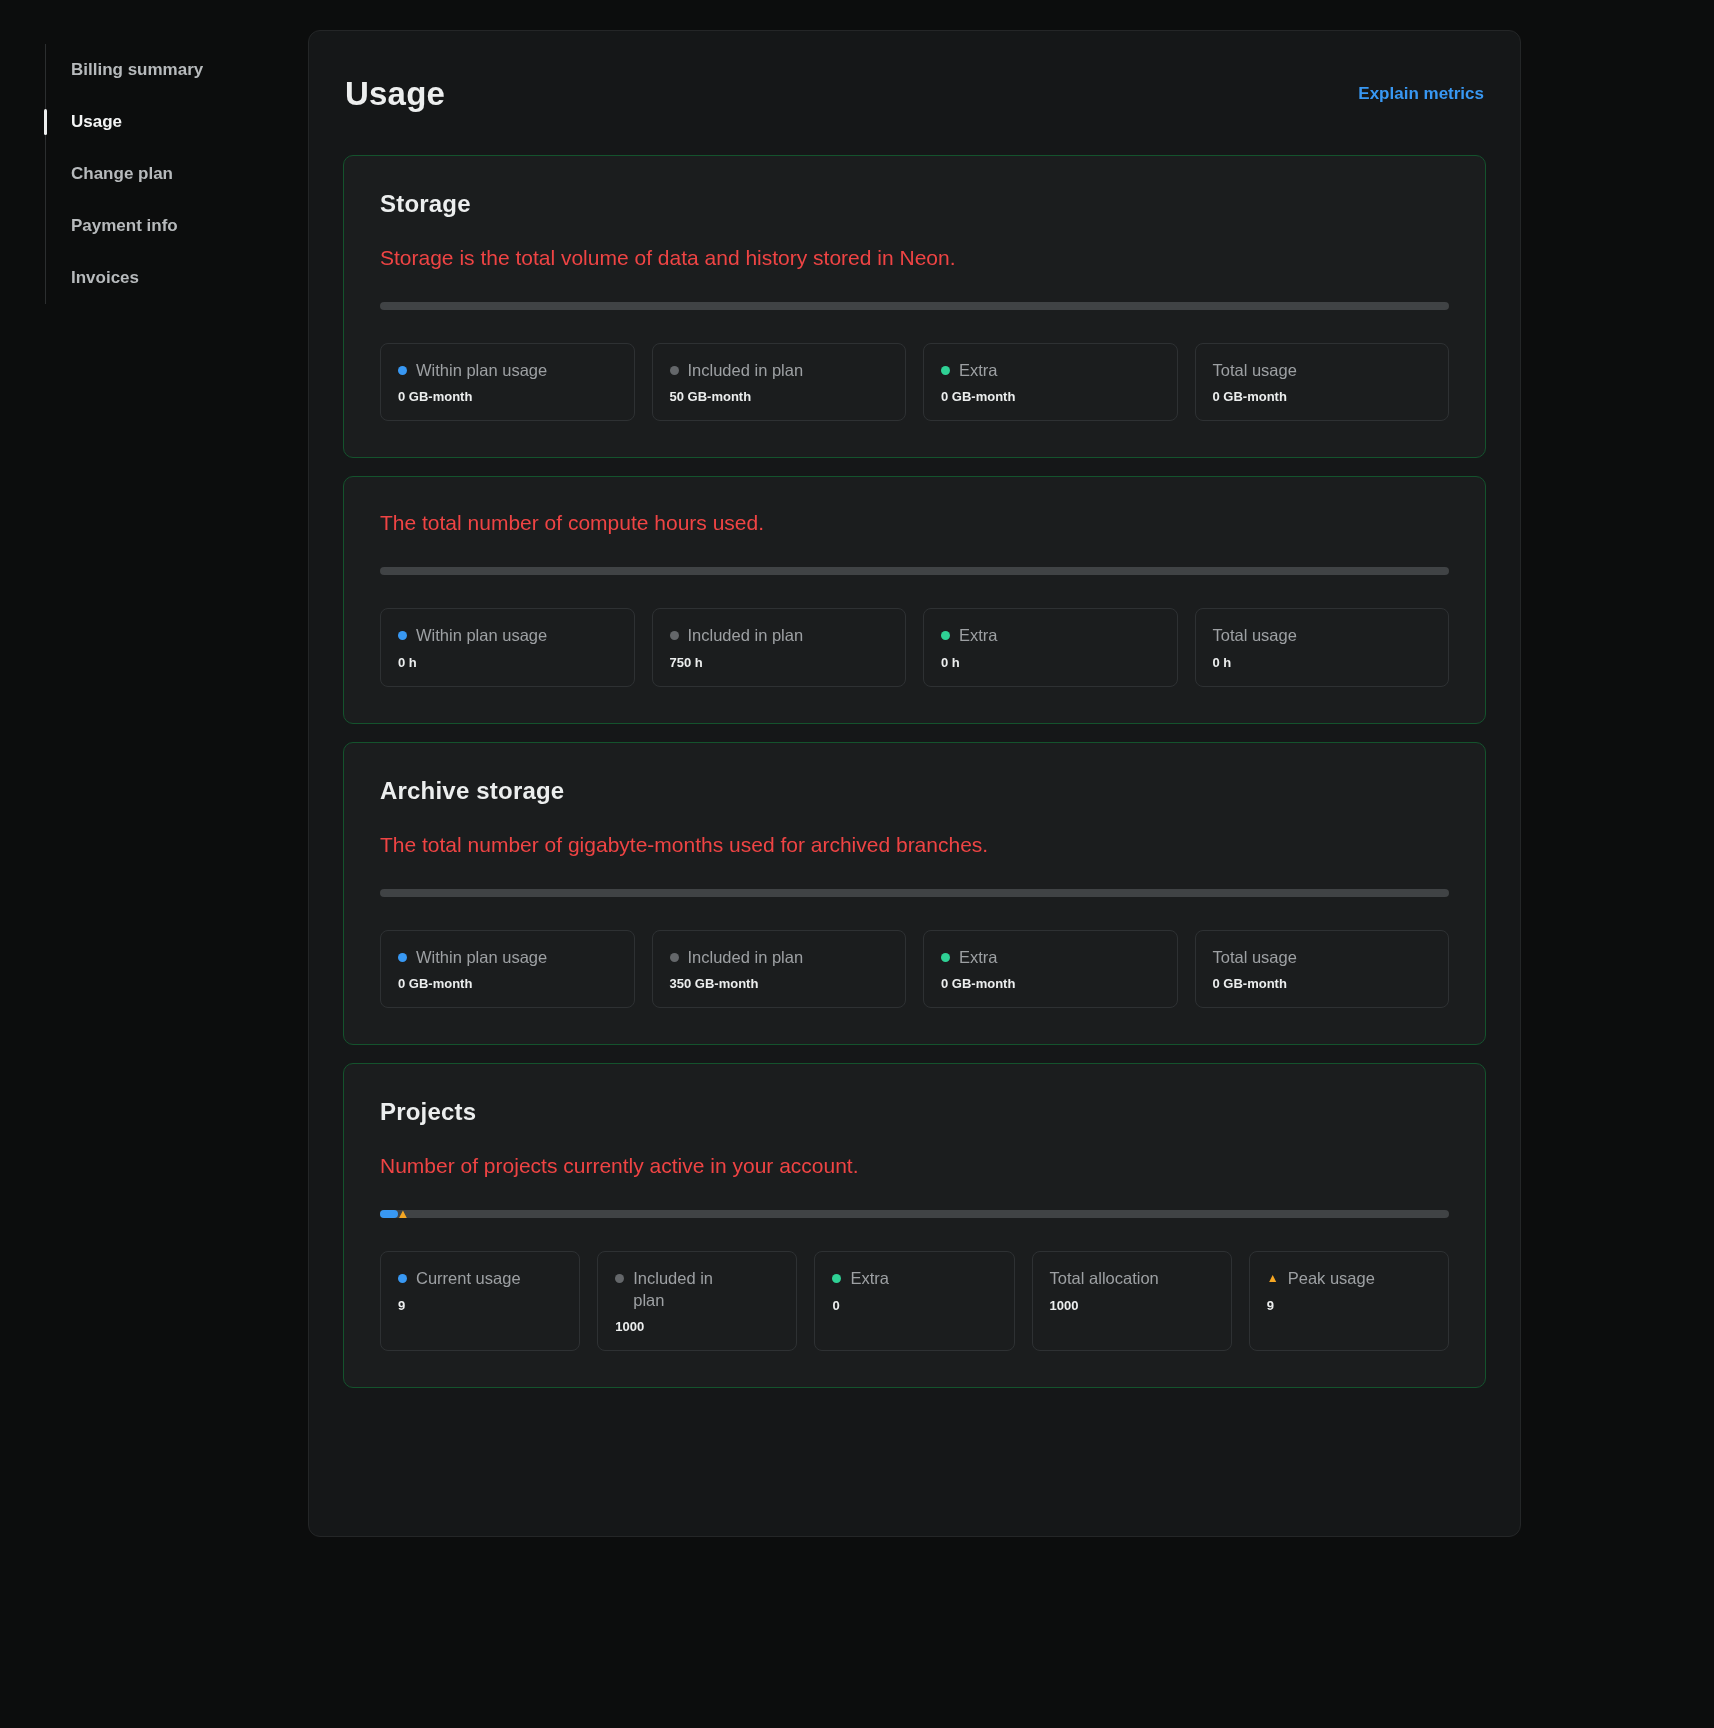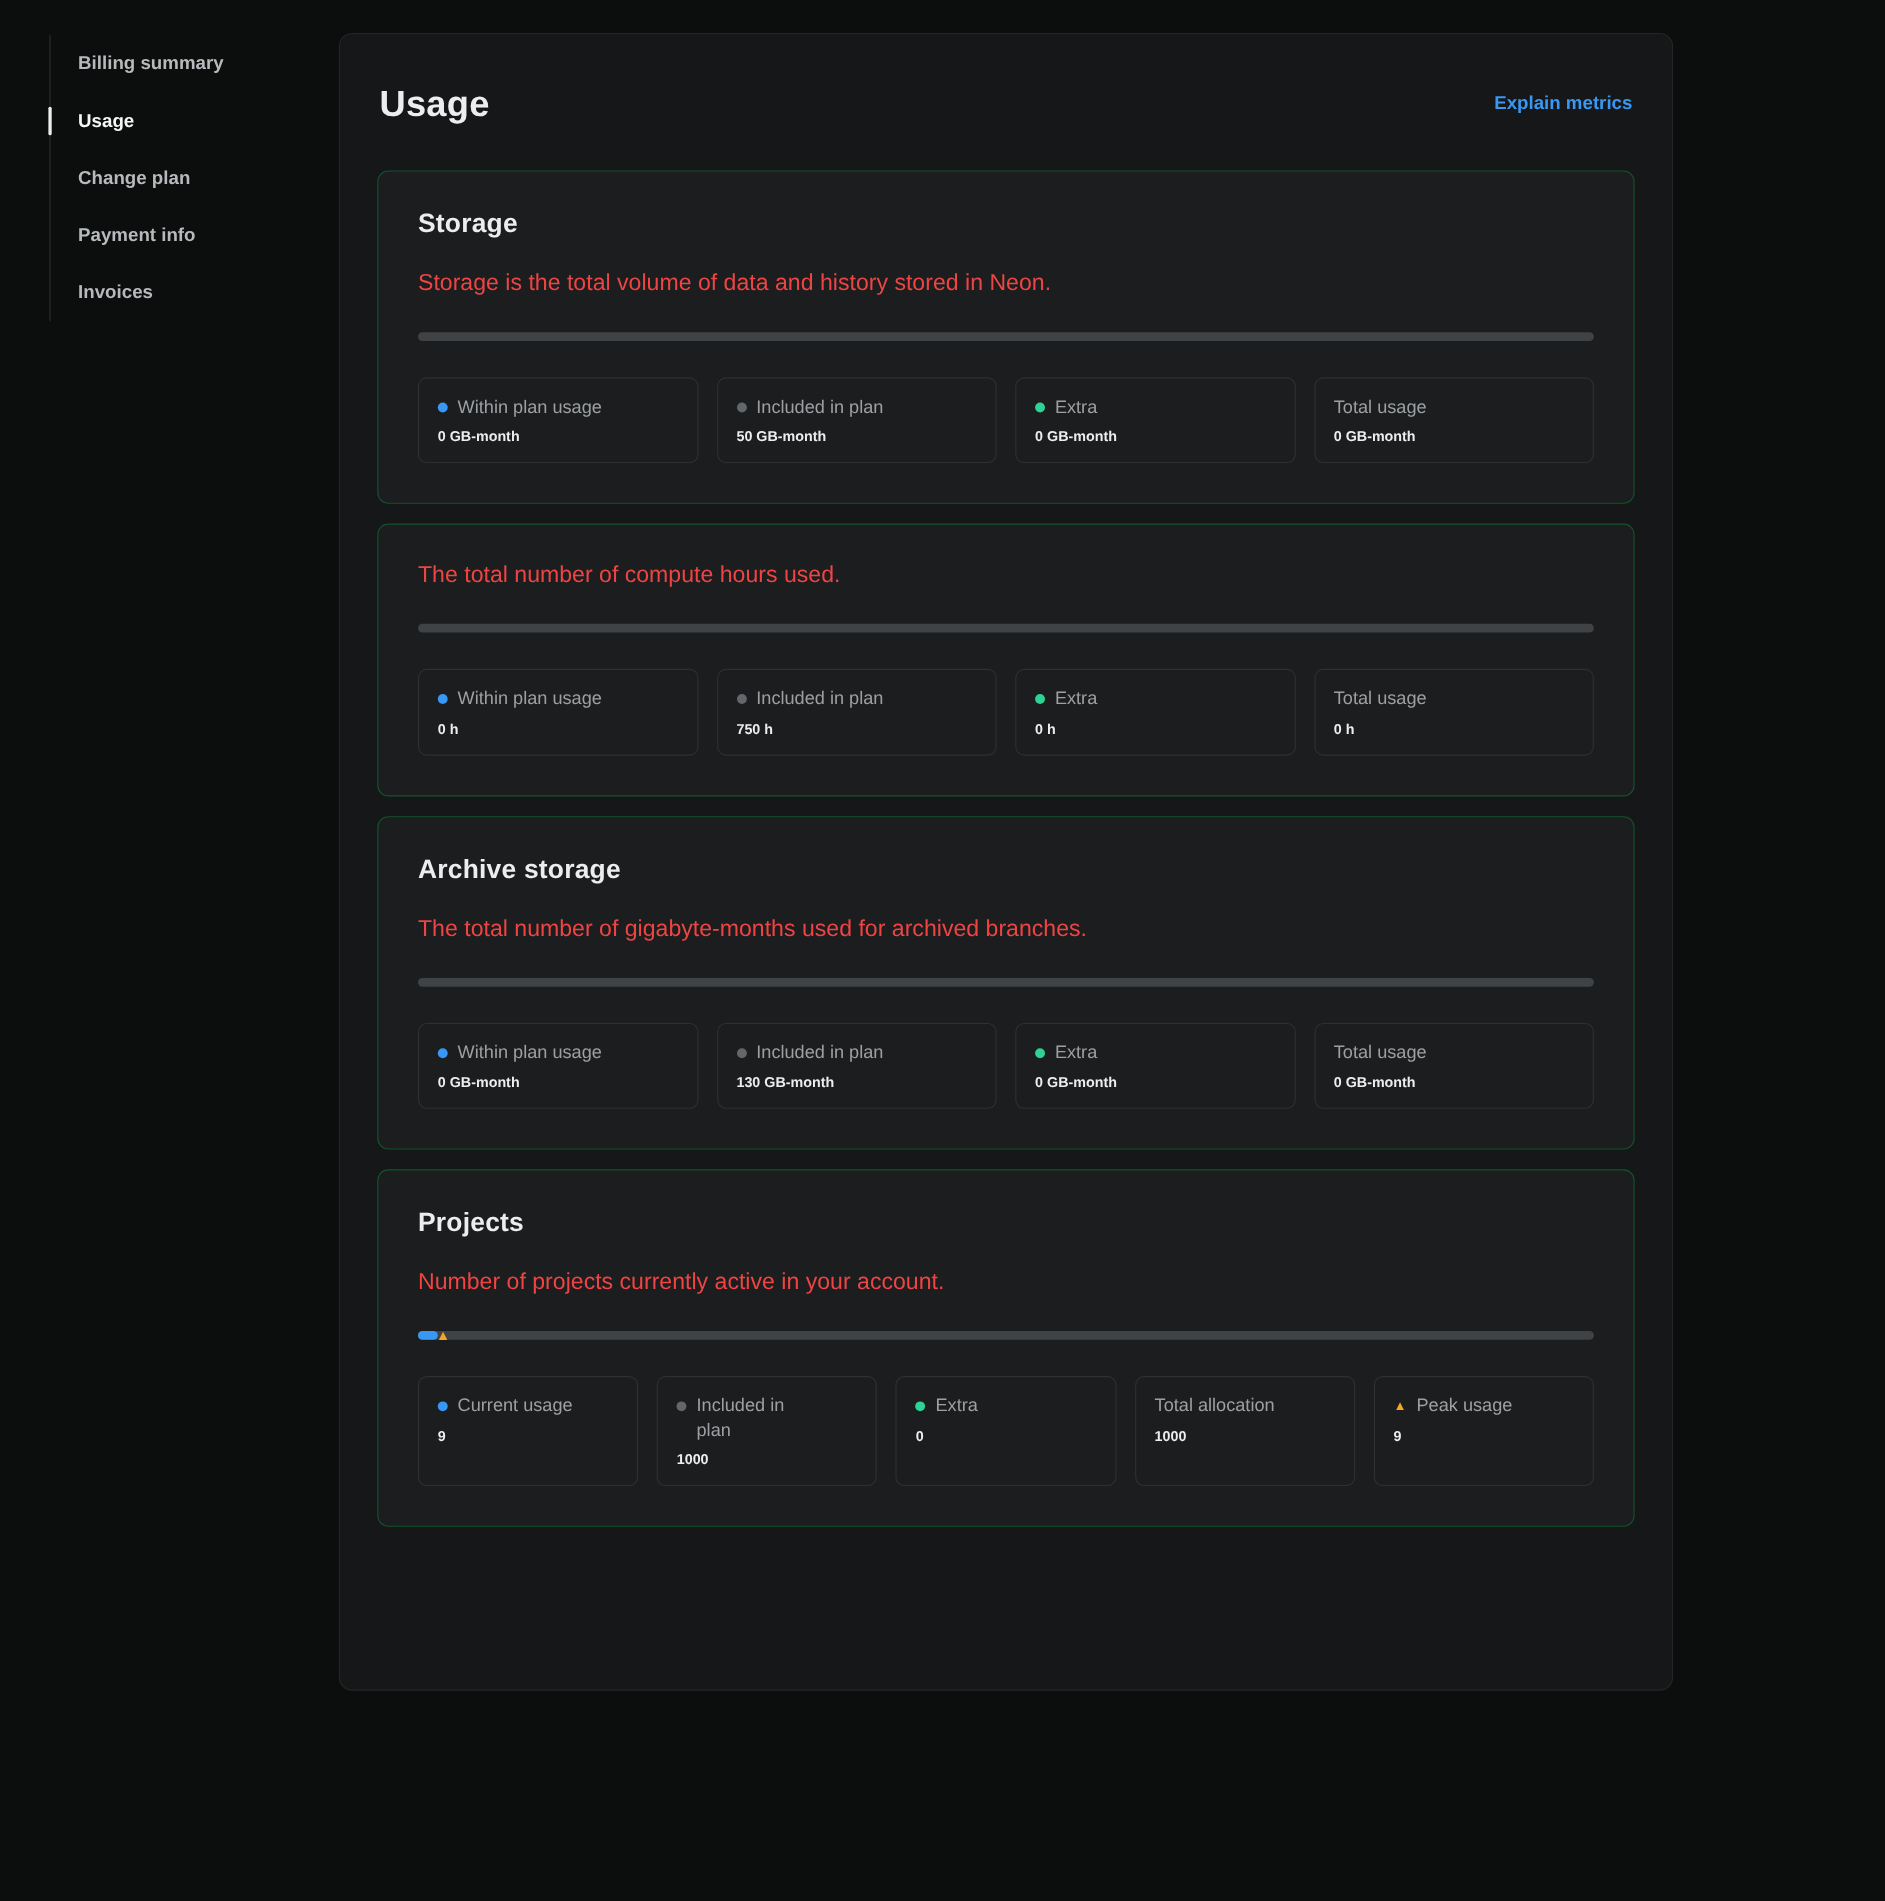--- a/index.html
+++ b/index.html
@@ -12,21 +12,21 @@
   html,body{margin:0;padding:0;}
   body{
     width:1714px;min-height:1728px;
     background:#0c0d0d;
     font-family:"Liberation Sans", sans-serif;
     color:#e7e9ea;
     position:relative;
     overflow:hidden;
   }
   
-  .sidebar{position:absolute;left:45px;top:32px;width:240px;}
+  .sidebar{position:absolute;left:45px;top:44px;width:240px;}
   .nav-list{display:flex;flex-direction:column;border-left:1px solid #2c2e2f;}
   .side-item{
     position:relative;margin:13px 0;padding-left:25px;
     height:26px;line-height:26px;
     font-size:17px;font-weight:600;color:#b7babc;
     text-decoration:none;cursor:pointer;white-space:nowrap;
   }
   .side-item.active{color:#f4f5f5;}
   .side-item.active::before{
     content:"";position:absolute;left:-2px;top:0;bottom:0;width:3px;
@@ -188,21 +188,21 @@
       <span class="stat-label">Within plan usage</span>
     </div>
     <div class="stat-value">0 GB-month</div>
   </div>
 
   <div class="stat">
     <div class="stat-top">
       <span class="dot dot-gray"></span>
       <span class="stat-label">Included in plan</span>
     </div>
-    <div class="stat-value">130 GB-month</div>
+    <div class="stat-value">350 GB-month</div>
   </div>
 
   <div class="stat">
     <div class="stat-top">
       <span class="dot dot-green"></span>
       <span class="stat-label">Extra</span>
     </div>
     <div class="stat-value">0 GB-month</div>
   </div>
 

